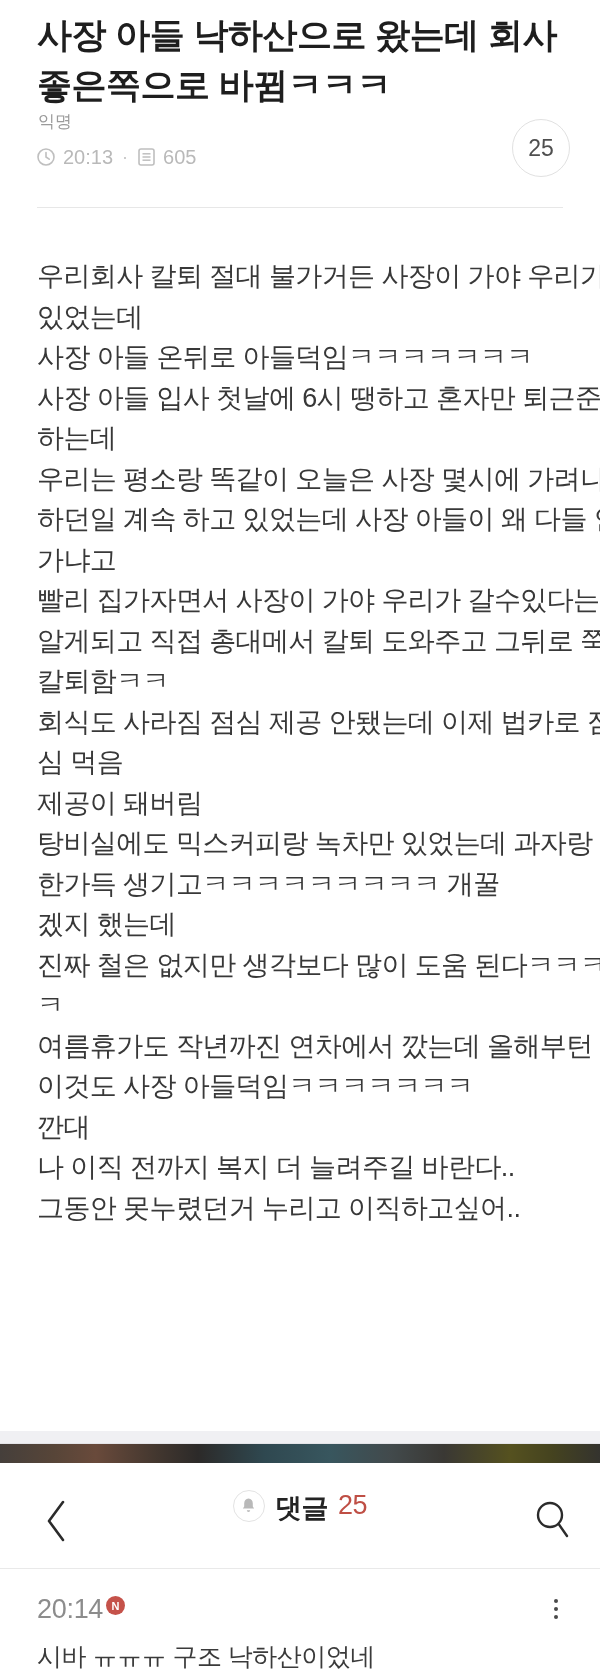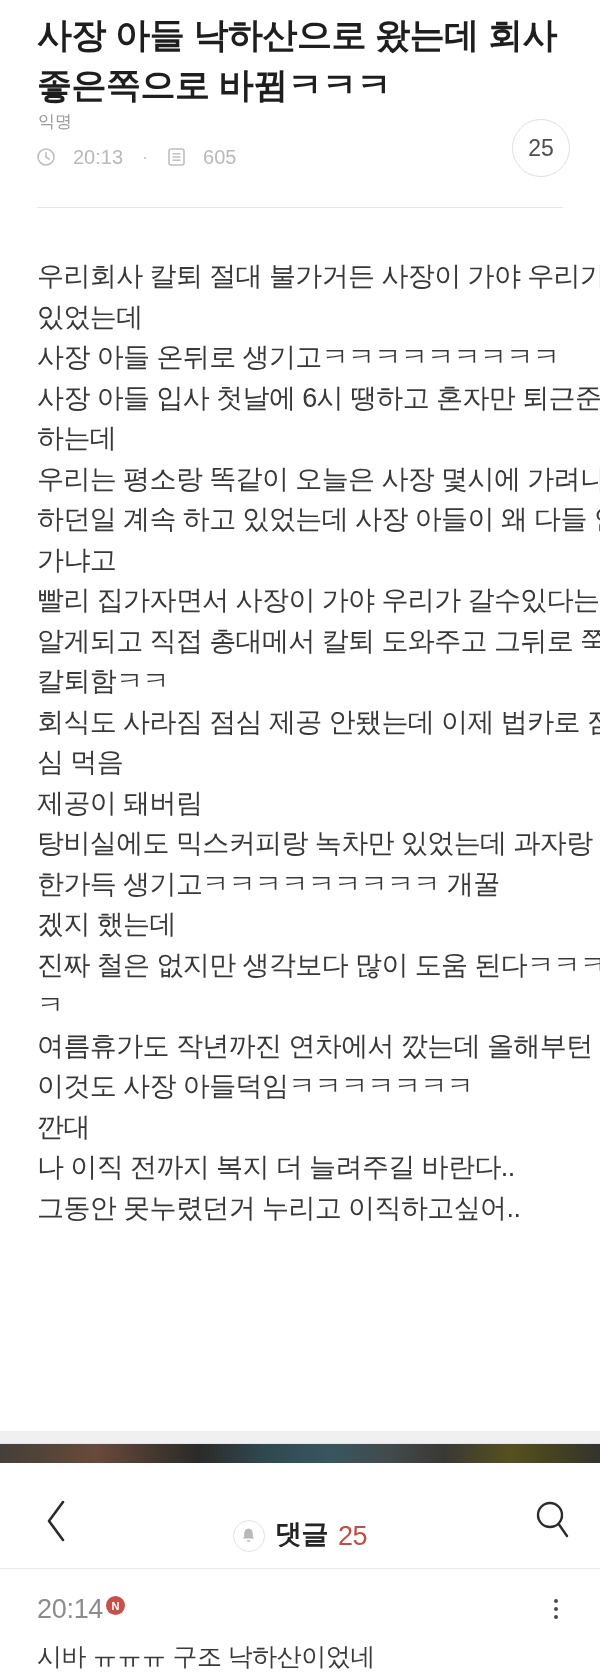--- a/index.html
+++ b/index.html
@@ -13,21 +13,21 @@
     position:absolute; top:10px; left:37px; width:540px;
     font-size:35px; line-height:50px; font-weight:700; color:#1e1e1e;
     letter-spacing:-0.5px;
   }
   .author {
     position:absolute; top:110px; left:38px;
     font-size:17px; line-height:24px; color:#9b9b9b;
   }
   .meta {
     position:absolute; top:144px; left:36px; height:26px;
-    display:flex; align-items:center; gap:17px;
+    display:flex; align-items:center; gap:7px;
     font-size:20px; color:#b9b9b9;
   }
   .meta .sep { color:#c4c4c4; font-size:18px; padding:0 2px; }
   .count-badge {
     position:absolute; top:119px; left:512px; width:58px; height:58px;
     border:1px solid #e1e1e1; border-radius:50%; background:#fff;
     display:flex; align-items:center; justify-content:center;
     font-size:23px; color:#4f4f4f;
   }
   .divider {
@@ -50,21 +50,21 @@
       #2f4850 44%, #38565e 55%, #424a4c 65%, #3a3834 74%,
       #55511f 85%, #45431f 92%, #34332e 100%);
   }
   .cbar {
     position:absolute; top:1490px; left:0; width:600px; height:78px;
     background:#fff;
   }
   .back-btn { position:absolute; left:42px; top:8px; width:28px; height:46px; cursor:pointer; }
   .cbar-center {
     position:absolute; left:0; top:0; width:600px; height:62px;
-    display:flex; align-items:flex-end; justify-content:center; gap:10px;
+    display:flex; align-items:flex-start; justify-content:center; gap:10px;
   }
   .bell-circle {
     width:32px; height:32px; border:1px solid #e3e3e3; border-radius:50%;
     display:flex; align-items:center; justify-content:center; background:#fff;
   }
   .cbar-title { font-size:27px; font-weight:700; color:#242424; letter-spacing:-0.5px; }
   .cbar-count { font-size:27px; color:#bf4f45; letter-spacing:-0.5px; }
   .search-btn { position:absolute; right:28px; top:10px; width:38px; height:44px; cursor:pointer; }
   .divider2 {
     position:absolute; top:1568px; left:0; width:600px; height:0;
@@ -123,21 +123,21 @@
 
   <div class="count-badge">
     <span>25</span>
   </div>
 
   <div class="divider"></div>
 
   <div class="body">
     <div class="bline">우리회사 칼퇴 절대 불가거든 사장이 가야 우리가</div>
     <div class="bline">있었는데</div>
-    <div class="bline">사장 아들 온뒤로 생기고ㅋㅋㅋㅋㅋㅋㅋㅋㅋ</div>
+    <div class="bline">사장 아들 온뒤로 아들덕임ㅋㅋㅋㅋㅋㅋㅋ</div>
     <div class="bline">사장 아들 입사 첫날에 6시 땡하고 혼자만 퇴근준비</div>
     <div class="bline">하는데</div>
     <div class="bline">우리는 평소랑 똑같이 오늘은 사장 몇시에 가려나...</div>
     <div class="bline">하던일 계속 하고 있었는데 사장 아들이 왜 다들 안</div>
     <div class="bline">가냐고</div>
     <div class="bline">빨리 집가자면서 사장이 가야 우리가 갈수있다는거</div>
     <div class="bline">알게되고 직접 총대메서 칼퇴 도와주고 그뒤로 쭉</div>
     <div class="bline">칼퇴함ㅋㅋ</div>
     <div class="bline">회식도 사라짐 점심 제공 안됐는데 이제 법카로 점</div>
     <div class="bline">심 먹음</div>

